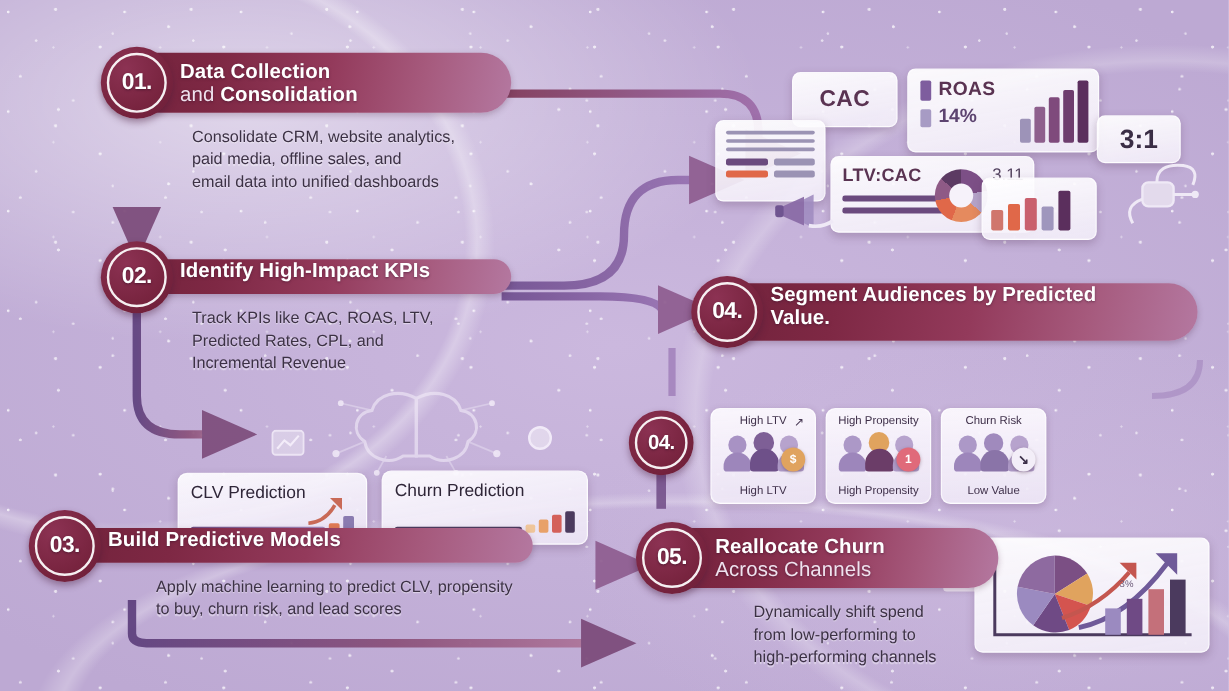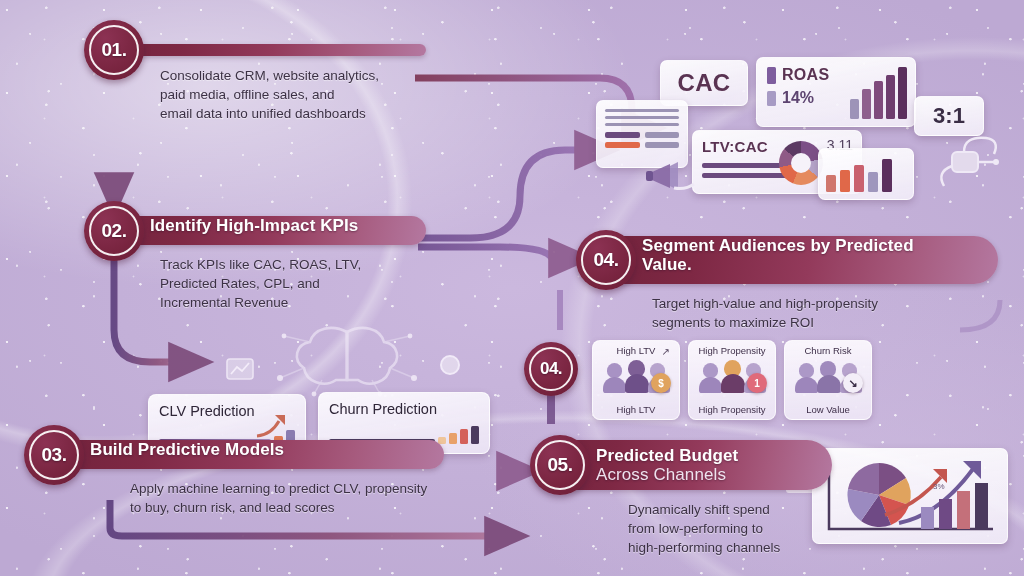--- a/index.html
+++ b/index.html
@@ -184,21 +184,21 @@
     <path d="M430,471 L500,471 L520,471" fill="none" stroke="url(#gA)" stroke-width="7" marker-end="url(#ah)" opacity="0.9"></path>
 
     <path d="M560,290 L560,330" fill="none" stroke="#8a62a8" stroke-width="6" opacity="0.55"></path>
 
     <path d="M960,330 Q1000,330 1000,300" fill="none" stroke="#9a78b6" stroke-width="5" opacity="0.45"></path>
   </svg>
 
   <div class="collage" style="left:596px; top:52px; width:428px; height:150px;">
 
     <div class="card" style="position:absolute; left:64px; top:8px; width:88px; height:46px; display:flex; align-items:center; justify-content:center;">
-      <span class="kpi-label" style="font-size:24px;">CAC</span>
+      <span class="kpi-label" style="font-size:19px;">CAC</span>
     </div>
 
     <div class="card" style="position:absolute; left:160px; top:5px; width:160px; height:70px; padding:8px 10px;">
       <div style="display:flex; align-items:center; gap:6px;">
         <span class="bar" style="display:inline-block; width:9px; height:17px; background:#7e5d9e;"></span>
         <span class="kpi-label" style="font-size:16px;">ROAS</span>
       </div>
       <div style="display:flex; align-items:center; gap:6px; margin-top:5px;">
         <span class="bar" style="display:inline-block; width:9px; height:15px; background:#a79bc4;"></span>
         <span style="font-size:16px; color:#5d4470; font-weight:bold;">14%</span>
@@ -410,20 +410,27 @@
       <text x="120" y="40" font-family="Liberation Sans, sans-serif" font-size="8" fill="#6a5878">3%</text>
     </svg>
   </div>
   <div style="position:absolute; left:786px; top:484px; width:30px; height:9px; background:#efe8f6; border-radius:3px; z-index:3;"></div>
 
   <div class="step" style="left:86px; top:44px; width:340px;">
     <div class="pill" style="width:340px;">
       <div class="badge">
         <span>01.</span>
       </div>
+      <div class="pill-title">
+        <div class="pill-l1">Data Collection</div>
+        <div class="pill-l2">
+          <span class="thin">and</span>
+          <span>Consolidation</span>
+        </div>
+      </div>
     </div>
     <div class="desc" style="margin-left:74px;">
       <div>Consolidate CRM, website analytics,</div>
       <div>paid media, offline sales, and</div>
       <div>email data into unified dashboards</div>
     </div>
   </div>
 
   <div class="step" style="left:86px; top:216px; width:340px;">
     <div class="pill pill-1line" style="width:340px;">
@@ -458,33 +465,29 @@
 
   <div class="step" style="left:578px; top:236px; width:420px;">
     <div class="pill pill-1line" style="width:420px;">
       <div class="badge">
         <span>04.</span>
       </div>
       <div class="pill-title">
         <div class="pill-l1">Segment Audiences by Predicted Value.</div>
       </div>
     </div>
-    <div class="desc" style="margin-left:74px;">
-      <div>Target high-value and high-propensity</div>
-      <div>segments to maximize ROI</div>
-    </div>
   </div>
 
   <div class="step" style="left:532px; top:440px; width:300px;">
     <div class="pill" style="width:300px;">
       <div class="badge">
         <span>05.</span>
       </div>
       <div class="pill-title">
-        <div class="pill-l1">Predicted Budget</div>
+        <div class="pill-l1">Reallocate Churn</div>
         <div class="pill-l2">
           <span class="thin">Across Channels</span>
         </div>
       </div>
     </div>
     <div class="desc" style="margin-left:96px;">
       <div>Dynamically shift spend</div>
       <div>from low-performing to</div>
       <div>high-performing channels</div>
     </div>

